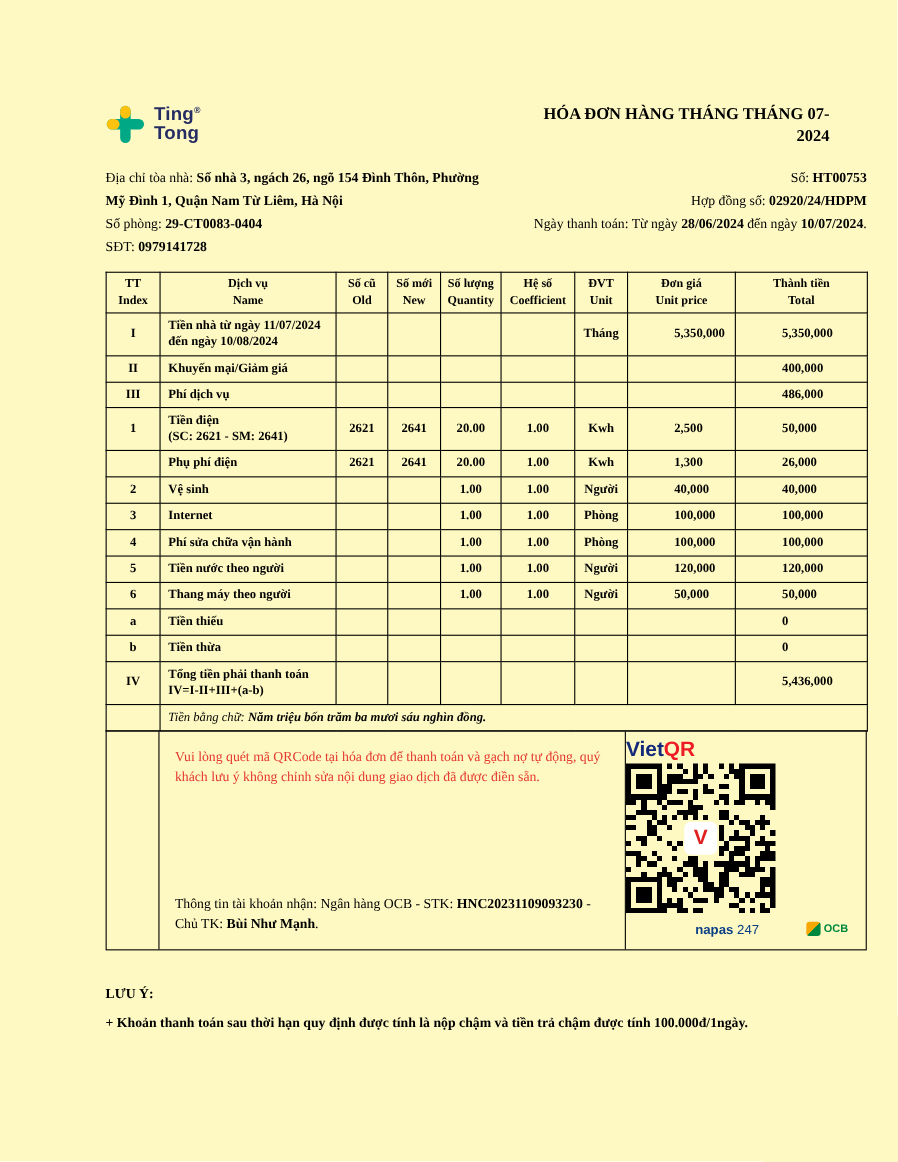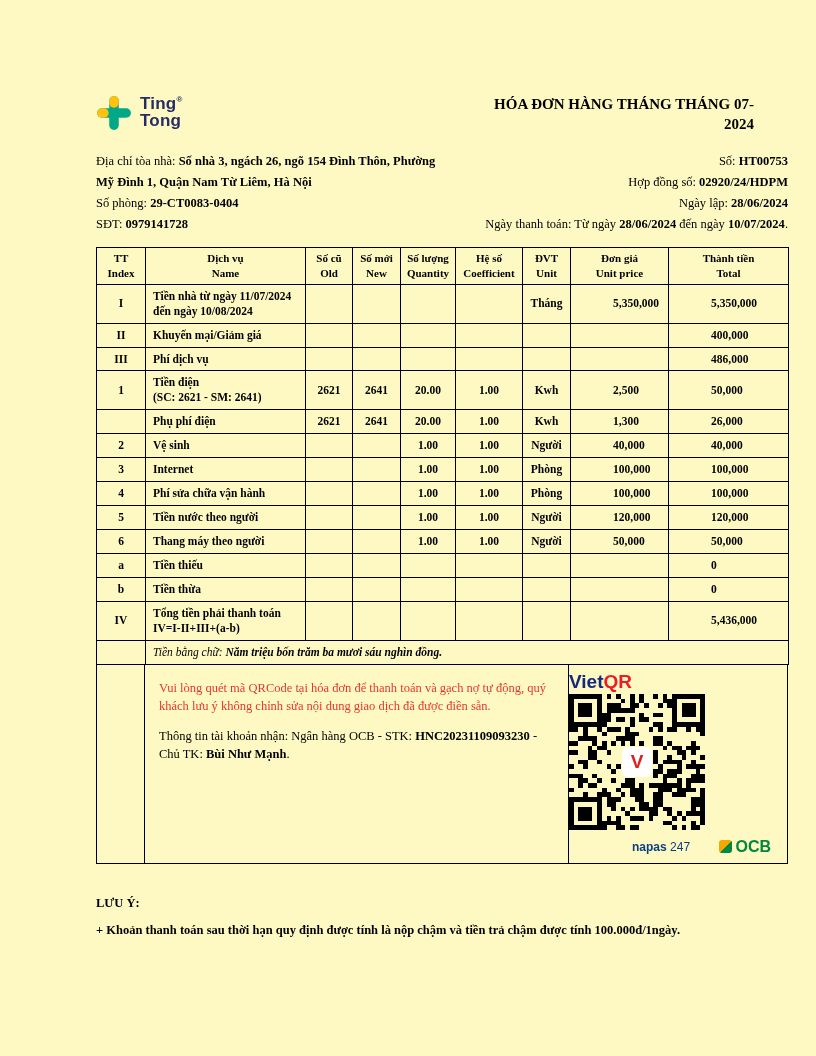--- a/index.html
+++ b/index.html
@@ -31,36 +31,36 @@
   td { font-size:11.5px; padding:4px 3px; line-height:1.3; }
   td.col-name { text-align:left; padding-left:7px; }
   td.col-index, td.col-old, td.col-new, td.col-qty, td.col-coef, td.col-unit { text-align:center; }
   td.col-price, td.col-total { text-align:left; padding-right:5px;padding-left:42px; }
   .words-cell { text-align:left; padding-left:7px; font-weight:normal; font-style:italic; }
   .words-cell b { font-style:italic; }
 
   
   .qr-section { width:692px; height:200px; border:1px solid #000; margin-top:-1px; display:flex; }
   .qr-spacer { width:48px; border-right:1px solid #000; }
-  .qr-text { flex:1; border-right:1px solid #000; padding:14px 14px; display:flex; flex-direction:column; justify-content:flex-start; gap:12px; }
+  .qr-text { flex:1; border-right:1px solid #000; padding:14px 14px; display:flex; flex-direction:column; justify-content:space-between; gap:12px; }
   .qr-text p { line-height:1.45; }
   .red { color:#e4372e; }
   .qr-col { width:218px; display:flex; flex-direction:column; align-items:flex-start; padding:7px 0 8px; }
   .vietqr-logo { font-family:"Liberation Sans","DejaVu Sans",sans-serif; font-weight:bold; font-size:19px; line-height:1; margin-bottom:3px; }
   .vietqr-logo .viet { color:#13297a; }
   .vietqr-logo .qr-red { color:#ed1c24; }
   .qr-wrap { position:relative; width:136px; height:136px; }
   .qr-wrap svg { width:100%; height:100%; display:block; }
   .qr-center { position:absolute; inset:0; margin:auto; width:30px; height:30px; background:#fff; border-radius:6px;
     display:flex; align-items:center; justify-content:center; color:#e02020; font-weight:bold; font-size:19px;
     font-family:"Liberation Sans","DejaVu Sans",sans-serif; }
   .qr-footer { display:flex; justify-content:space-between; align-items:center; width:100%; padding:0 16px; margin-top:8px;
     font-family:"Liberation Sans","DejaVu Sans",sans-serif; }
   .napas { color:#0a3f86; font-size:12px;padding-left:47px; }
-  .ocb { color:#00883e; font-size:16px; display:flex; align-items:center; gap:3px; font-weight:bold; }
+  .ocb { color:#00883e; font-size:10px; display:flex; align-items:center; gap:3px; font-weight:bold; }
   .ocb-icon { width:13px; height:13px; border-radius:3px; background:linear-gradient(135deg,#f7a800 0 50%,#00883e 50% 100%); }
 
   
   .notes { margin-top:30px; }
   .notes p { font-weight:bold; line-height:1.5; }
   .notes .note-line { margin-top:9px; }
 </style>
 </head>
 <body>
 
@@ -83,21 +83,20 @@
 
   <div class="meta">
     <div class="meta-left">
       <p><span>Địa chỉ tòa nhà:</span> <b><span>Số nhà 3, ngách 26, ngõ 154 Đình Thôn, Phường</span><br><span>Mỹ Đình 1, Quận Nam Từ Liêm, Hà Nội</span></b></p>
       <p><span>Số phòng:</span> <b>29-CT0083-0404</b></p>
       <p><span>SĐT:</span> <b>0979141728</b></p>
     </div>
     <div class="meta-right">
       <p><span>Số:</span> <b>HT00753</b></p>
       <p><span>Hợp đồng số:</span> <b>02920/24/HDPM</b></p>
-      <p><span>Ngày lập:</span> <b>28/06/2024</b></p>
       <p><span>Ngày thanh toán: Từ ngày</span> <b>28/06/2024</b> <span>đến ngày</span> <b>10/07/2024</b><span>.</span></p>
     </div>
   </div>
 
   <table>
     <colgroup>
       <col style="width:49px">
         <col style="width:160px">
         <col style="width:47px">
         <col style="width:48px">

